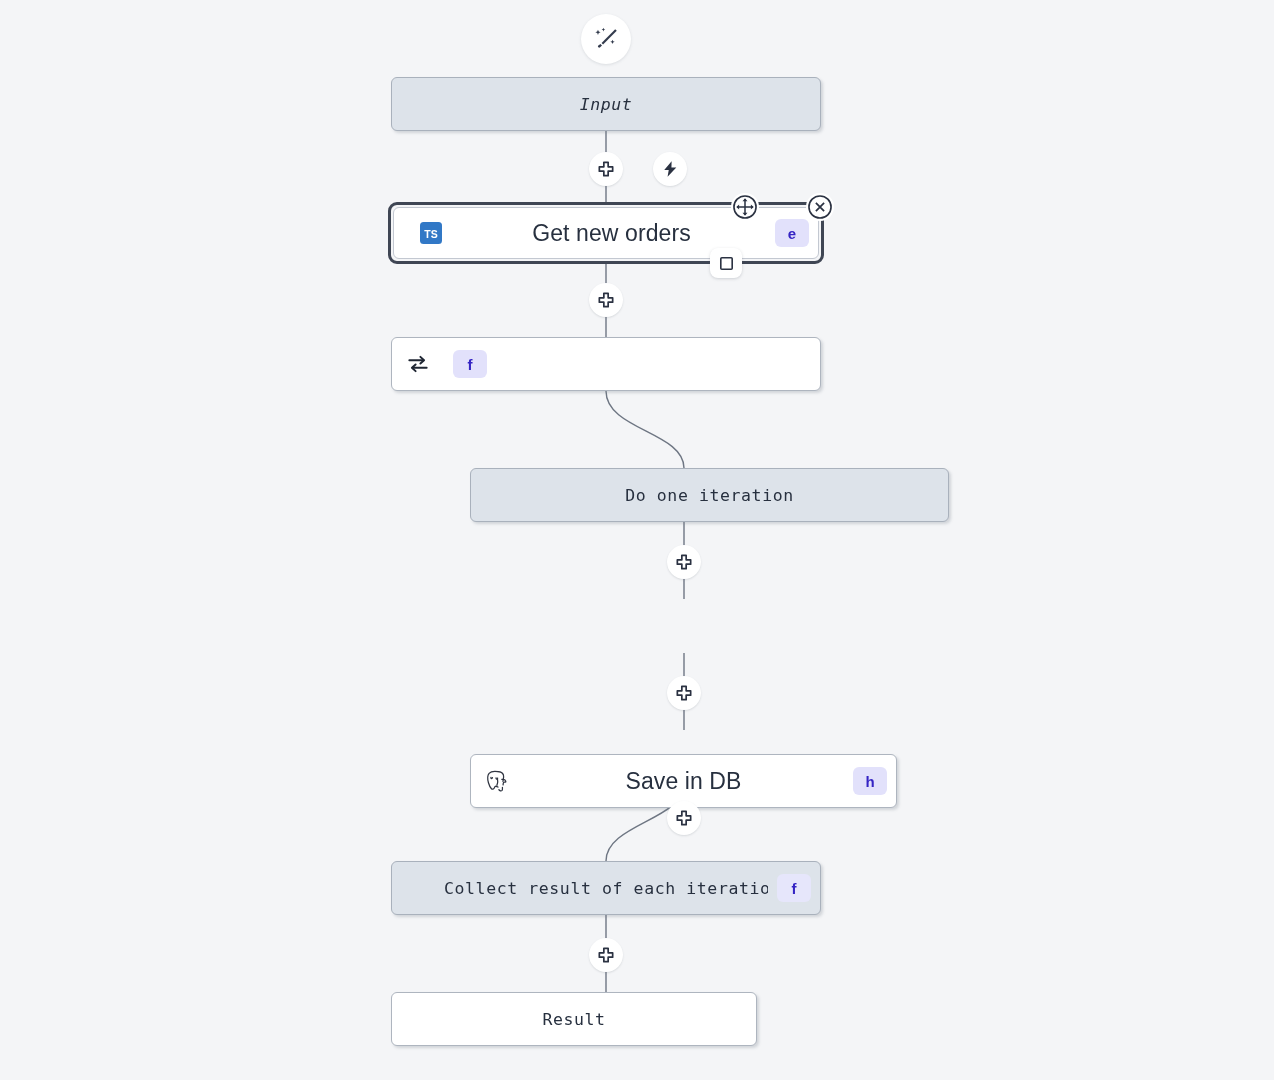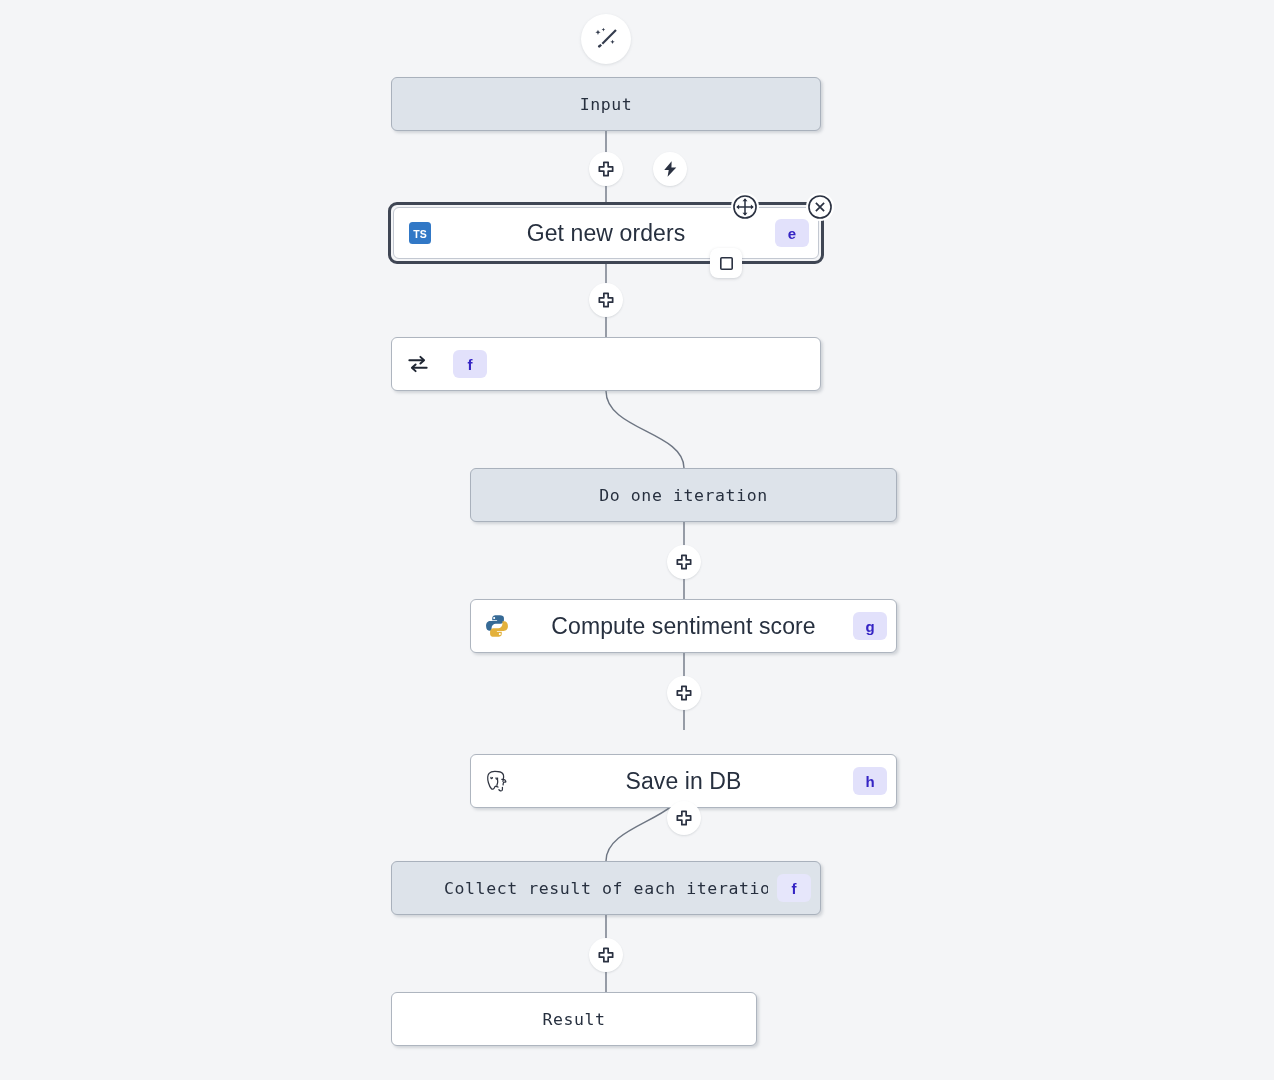--- a/index.html
+++ b/index.html
@@ -170,21 +170,21 @@
       <svg width="26" height="26" viewBox="0 0 24 24" fill="#333b4d">
         <path d="M20.5 3.0 L21.9 4.4 L9.3 17.0 L7.9 15.6 Z"></path>
         <path d="M6.9 16.6 L8.3 18.0 L6.6 19.7 C6.1 20.2 5.4 20.2 5.0 19.7 L4.9 19.6 C4.4 19.2 4.4 18.5 4.9 18.0 Z"></path>
         <path d="M4.6 3.4 L5.3 5.1 L7.0 5.8 L5.3 6.5 L4.6 8.2 L3.9 6.5 L2.2 5.8 L3.9 5.1 Z"></path>
         <path d="M9.6 1.6 L10.1 2.8 L11.3 3.3 L10.1 3.8 L9.6 5.0 L9.1 3.8 L7.9 3.3 L9.1 2.8 Z"></path>
         <path d="M18.0 12.6 L18.6 14.0 L20.0 14.6 L18.6 15.2 L18.0 16.6 L17.4 15.2 L16.0 14.6 L17.4 14.0 Z"></path>
       </svg>
     </span>
   </div>
 
-  <div class="node filled mono" style="left:391px; top:77px; width:430px;">
+  <div class="node filled mono" style="left:391px; top:77px; width:430px;font-style:italic;">
     <div class="icon-slot"></div>
     <div class="label">Input</div>
     <div class="badge-slot"></div>
   </div>
 
   <div class="circ-btn" style="left:589px; top:152px;">
     <span>
       <svg width="18" height="18" viewBox="0 0 20 20" fill="none" stroke="#2b3242" stroke-width="1.9" stroke-linejoin="round">
         <path d="M7.6 2.6 h4.8 v5.0 h5.0 v4.8 h-5.0 v5.0 h-4.8 v-5.0 h-5.0 v-4.8 h5.0 z"></path>
       </svg>
@@ -192,21 +192,21 @@
   </div>
   <div class="circ-btn" style="left:653px; top:152px;">
     <span>
       <svg width="18" height="18" viewBox="0 0 20 20" fill="#2b3242">
         <path d="M11.8 1.5 L3.6 11.2 h5.0 l-1.3 7.3 L17.0 8.4 h-5.4 z"></path>
       </svg>
     </span>
   </div>
 
   <div class="sel-wrap" style="left:388px; top:202px; width:436px; height:62px;">
-    <div class="node" style="width:100%; height:100%;">
+    <div class="node" style="width:100%; height:100%;padding-left:11px;">
       <div class="icon-slot">
         <span>
           <svg width="24" height="24" viewBox="0 0 24 24">
             <rect x="1" y="1" width="22" height="22" rx="3.5" fill="#3178c6"></rect>
             <text x="12" y="16.6" font-family="'Liberation Sans',sans-serif" font-size="10.5" font-weight="bold" fill="#ffffff" text-anchor="middle">TS</text>
           </svg>
         </span>
       </div>
       <div class="label">Get new orders</div>
       <div class="badge-slot">
@@ -262,48 +262,34 @@
           <path d="M20 15.5 h-13"></path>
           <path d="M9.8 12.4 L6.4 15.5 L9.8 18.6"></path>
         </svg>
       </span>
     </div>
     <div class="badge-slot">
       <span class="badge">f</span>
     </div>
   </div>
 
-  <div class="node filled mono" style="left:470px; top:468px; width:427px;">
+  <div class="node filled mono" style="left:470px; top:468px; width:479px;">
     <div class="icon-slot"></div>
     <div class="label">Do one iteration</div>
     <div class="badge-slot"></div>
   </div>
 
   <div class="circ-btn" style="left:667px; top:545px;">
     <span>
       <svg width="18" height="18" viewBox="0 0 20 20" fill="none" stroke="#2b3242" stroke-width="1.9" stroke-linejoin="round">
         <path d="M7.6 2.6 h4.8 v5.0 h5.0 v4.8 h-5.0 v5.0 h-4.8 v-5.0 h-5.0 v-4.8 h5.0 z"></path>
       </svg>
     </span>
   </div>
 
-  <div class="node" style="left:470px; top:599px; width:427px;">
-    <div class="icon-slot">
-      <span>
-        <svg width="26" height="26" viewBox="0 0 24 24">
-          <path d="M11.9 2.0 c-2.4 0 -4.3 0.5 -4.3 2.6 v2.1 h4.5 v0.7 H5.8 c-2.1 0 -3.9 1.3 -3.9 4.5 c0 3.2 1.6 4.5 3.4 4.5 h1.7 v-2.6 c0 -2.1 1.8 -3.9 3.9 -3.9 h4.3 c1.8 0 3.2 -1.5 3.2 -3.3 V4.6 C18.4 2.8 16.9 2.0 14.8 2.0 Z M9.4 3.7 c0.5 0 0.9 0.4 0.9 0.9 c0 0.5 -0.4 0.9 -0.9 0.9 c-0.5 0 -0.9 -0.4 -0.9 -0.9 c0 -0.5 0.4 -0.9 0.9 -0.9 z" fill="#366a96"></path>
-          <path d="M12.1 22.0 c2.4 0 4.3 -0.5 4.3 -2.6 v-2.1 h-4.5 v-0.7 h6.3 c2.1 0 3.9 -1.3 3.9 -4.5 c0 -3.2 -1.6 -4.5 -3.4 -4.5 h-1.7 v2.6 c0 2.1 -1.8 3.9 -3.9 3.9 H8.8 c-1.8 0 -3.2 1.5 -3.2 3.3 v2.0 C5.6 21.2 7.1 22.0 9.2 22.0 Z M14.6 20.3 c-0.5 0 -0.9 -0.4 -0.9 -0.9 c0 -0.5 0.4 -0.9 0.9 -0.9 c0.5 0 0.9 0.4 0.9 0.9 c0 0.5 -0.4 0.9 -0.9 0.9 z" fill="#e3b13c"></path>
-        </svg>
-      </span>
-    </div>
-    <div class="label">Compute sentiment score</div>
-    <div class="badge-slot">
-      <span class="badge">g</span>
-    </div>
-  </div>
 
   <div class="circ-btn" style="left:667px; top:676px;">
     <span>
       <svg width="18" height="18" viewBox="0 0 20 20" fill="none" stroke="#2b3242" stroke-width="1.9" stroke-linejoin="round">
         <path d="M7.6 2.6 h4.8 v5.0 h5.0 v4.8 h-5.0 v5.0 h-4.8 v-5.0 h-5.0 v-4.8 h5.0 z"></path>
       </svg>
     </span>
   </div>
 
   <div class="node" style="left:470px; top:730px; width:427px;margin-top:24px;">

